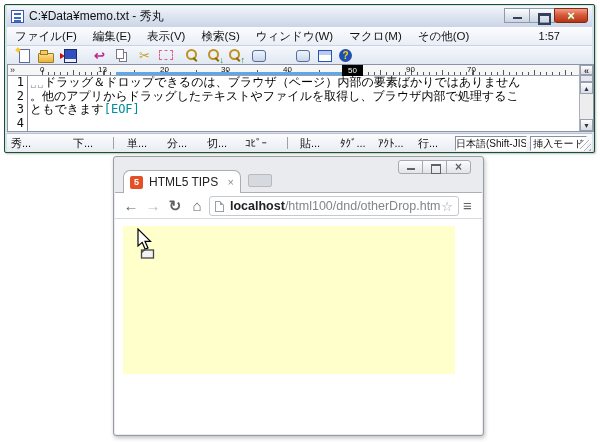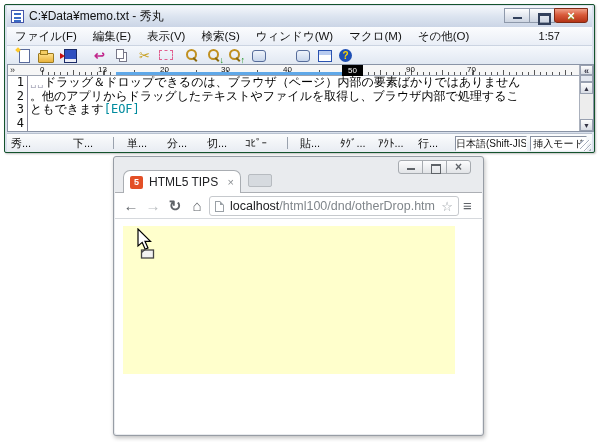--- a/index.html
+++ b/index.html
@@ -82,21 +82,21 @@
   .b-tab-title{font-size:12px;color:#202124;flex:1;white-space:nowrap;overflow:hidden}
   .b-tab-close{font-size:11px;color:#8A8E92;padding-left:4px}
   .b-newtab{position:absolute;left:134px;top:17px;width:24px;height:13px;background:#D6DADF;border:1px solid #B7BBC0;border-radius:2px}
   .b-toolbar{position:absolute;left:1px;top:35px;right:1px;height:27px;background:#fff;border-top:1px solid #ACAFB4;border-bottom:1px solid #D6D9DD}
   .nav-ic{position:absolute;top:2px;width:20px;height:21px;font-size:15px;line-height:21px;text-align:center;color:#5F6368;font-weight:bold}
   .nav-fwd{color:#B8BCBF}
   .omnibox{position:absolute;left:94px;top:3px;width:250px;height:20px;border:1px solid #C6C9CD;border-radius:3px;background:#fff;display:flex;align-items:center;padding:0 5px}
   .page-ic{width:9px;height:11px;border:1px solid #9AA0A6;background:#fff;position:relative;margin-right:6px;flex:none}
   .page-ic::after{content:"";position:absolute;right:-1px;top:-1px;border-left:4px solid #9AA0A6;border-top:4px solid #fff}
   .url{font-size:12.5px;white-space:nowrap;overflow:hidden;flex:1}
-  .url .host{color:#202124;font-weight:normal}
+  .url .host{color:#202124;font-weight:bold}
   .url .path{color:#80868B}
   .star{font-size:13px;color:#9AA0A6;flex:none}
   .menu-btn{position:absolute;right:5px;top:3px;width:19px;height:20px;font-size:15px;line-height:20px;text-align:center;color:#5F6368}
   .b-content{position:absolute;left:1px;top:62px;right:1px;bottom:1px;background:#fff;border-radius:0 0 2px 2px}
   .dropzone{position:absolute;left:8px;top:7px;width:332px;height:148px;background:#FFFFCC}
   .drop-cursor{position:absolute;left:21px;top:9px}
 </style>
 </head>
 <body>
 

